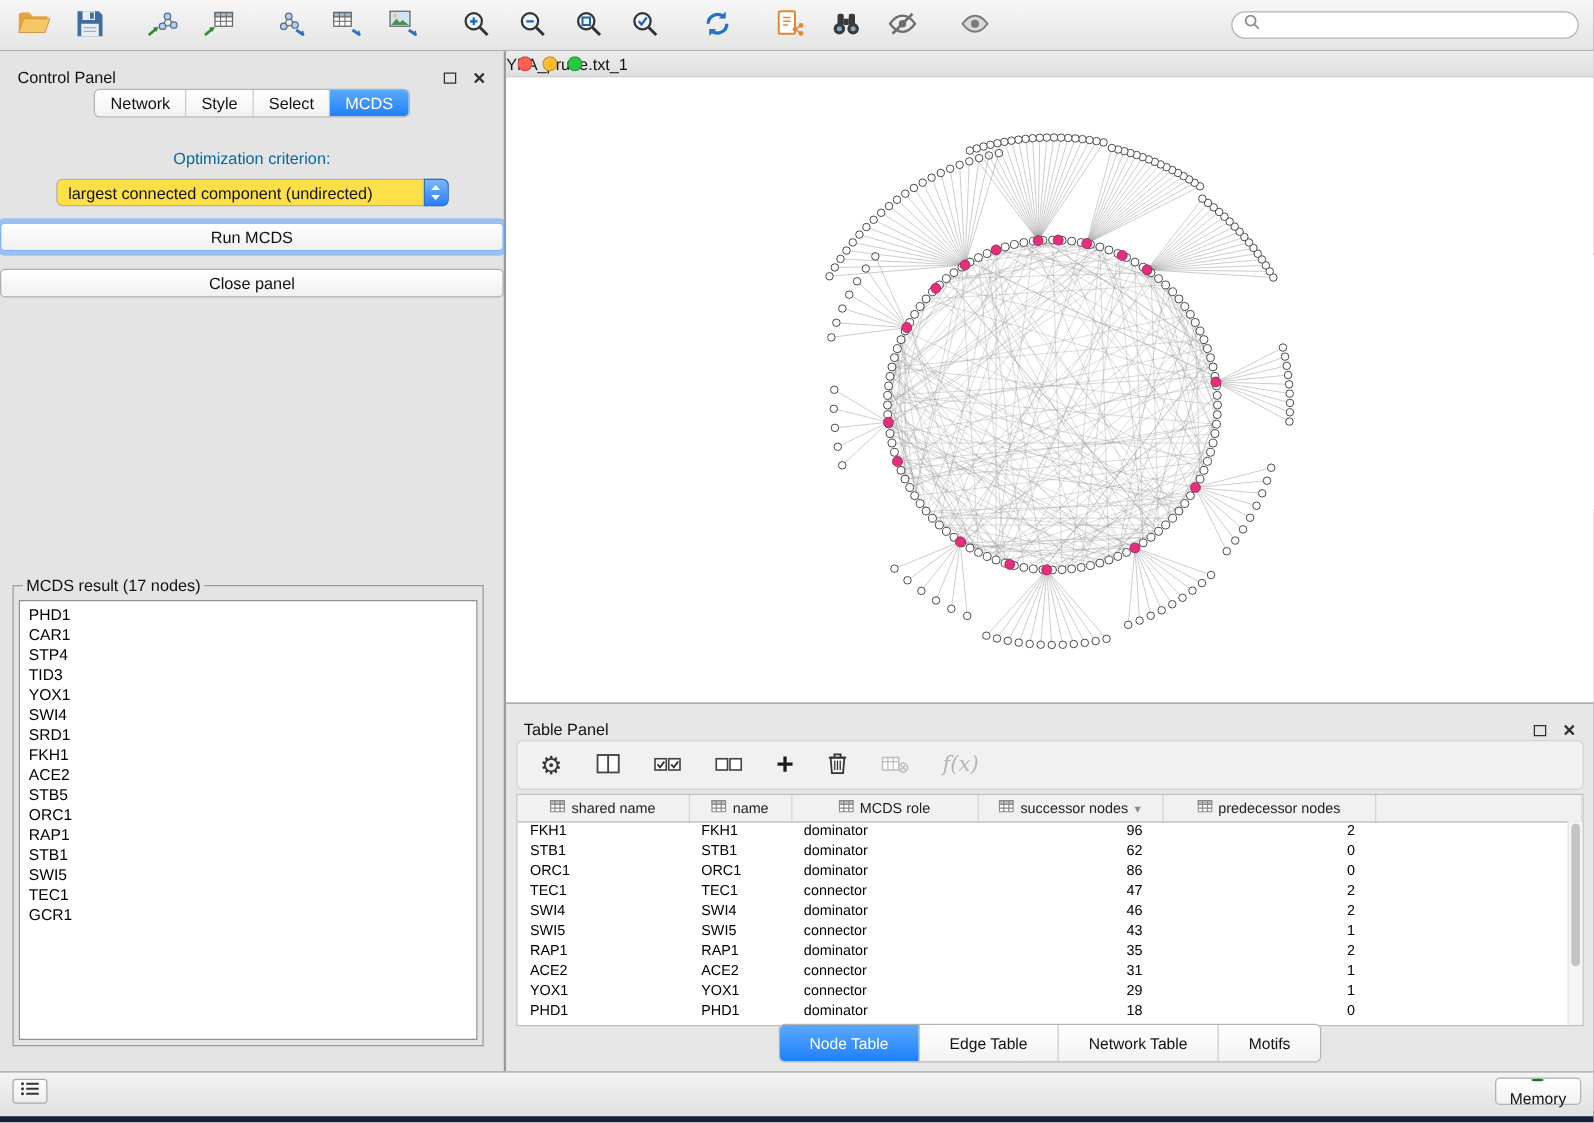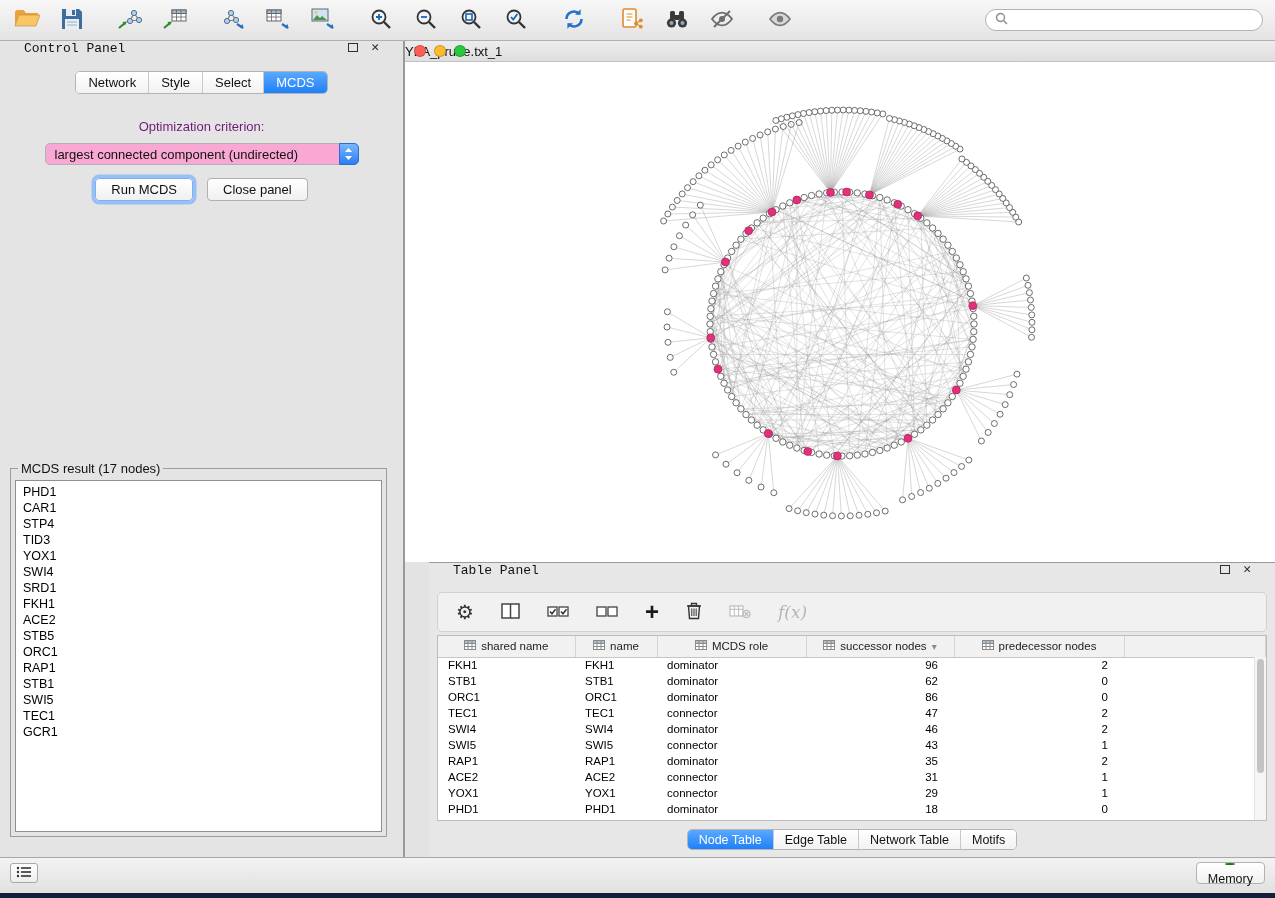--- a/index.html
+++ b/index.html
@@ -15,40 +15,40 @@
   .tb-btn { width:30px; height:28px; border:none; background:transparent; display:flex;
     align-items:center; justify-content:center; padding:0; cursor:default; }
   .tb-search { margin-left:auto; width:278px; height:22px; background:#fff;
     border:1px solid #b3b3b3; border-radius:12px; display:flex; align-items:center;
     padding:0 9px; gap:6px; }
   .tb-search input { border:none; outline:none; flex:1; font:12px "Liberation Sans",sans-serif; background:transparent; }
 
   
   .control-panel { position:absolute; left:0; top:41px; width:404px; bottom:36px;
     background:#e4e4e4; border-right:1px solid #9a9a9a; }
-  .panel-header { height:28px; display:flex; align-items:flex-start; padding:0 24px; font-size:13px; color:#111;font-family:Liberation Mono, monospace; }
+  .panel-header { height:28px; display:flex; align-items:flex-end; padding:0 14px; font-size:13px; color:#111; }
   .win-btns { margin-left:auto; display:flex; align-items:center; gap:13px; }
   .float-ic { width:10px; height:9px; border:1.5px solid #2e2e2e; display:inline-block; }
   .close-ic { font-size:13px; font-weight:bold; color:#2e2e2e; line-height:1; }
 
   .cp-tabs { display:flex; justify-content:center; margin-top:2px; }
   .seg-group { display:inline-flex; border:1px solid #b4b4b4; border-radius:5px; overflow:hidden; background:#fff; }
   .seg { border:none; border-left:1px solid #c9c9c9; background:linear-gradient(#ffffff,#f2f2f2);
     font:13px "Liberation Sans",sans-serif; padding:2px 12px; height:21px; color:#111; cursor:default; }
   .seg:first-child { border-left:none; }
   .seg.active { background:linear-gradient(#5aa9fd,#1f80f8); color:#fff; }
 
-  .cp-opt-label { text-align:center; margin-top:25px; font-size:13px; color:#701a75; }
+  .cp-opt-label { text-align:center; margin-top:25px; font-size:13px; color:#0369a1; }
   .mac-select { position:relative; display:flex; align-items:center; width:314px; height:22px;
-    margin:9px auto 0; background:#f9a8d4; border:1px solid #b1b1b1; border-radius:5px;
+    margin:9px auto 0; background:#fde047; border:1px solid #b1b1b1; border-radius:5px;
     font-size:13px; padding:0 26px 0 9px; color:#111; }
   .mac-select .cap { position:absolute; right:-1px; top:-1px; bottom:-1px; width:20px;
     border-radius:0 5px 5px 0; background:linear-gradient(#7cb7fb,#2a7ef5);
     border:1px solid #2a6fd0; display:flex; align-items:center; justify-content:center; }
-  .cp-buttons { display:flex; justify-content:center; gap:14px; margin-top:13px; }
+  .cp-buttons { display:flex; gap:14px; margin-top:13px;flex-direction:column; }
   .mac-btn { height:23px; padding:0 15px; font:13px "Liberation Sans",sans-serif; color:#111;
     border:1px solid #b0b0b0; border-radius:4px; background:linear-gradient(#ffffff,#f0f0f0); cursor:default; }
   .focus-ring { box-shadow:0 0 0 3.5px rgba(93,160,255,.55); border-color:#7fb0f7; }
 
   .cp-fieldset { position:absolute; left:10px; right:16px; top:420px; bottom:20px;
     border:1px solid #9c9c9c; padding:4px; background:transparent; }
   .cp-fieldset legend { font-size:13px; color:#111; padding:0 3px; margin-left:3px; }
   .list-box { width:100%; height:100%; background:#fff; border:1px solid #8f8f8f;
     overflow:hidden; padding:3px 0 0 7px; }
   .list-box li { list-style:none; font-size:12.5px; line-height:16px; color:#000; }
@@ -59,21 +59,21 @@
   .network-panel { position:absolute; left:405px; top:41px; right:0; height:521px; background:#fff; }
   .net-titlebar { position:relative; height:21px; background:linear-gradient(#ededed,#dedede);
     border-bottom:1px solid #c2c2c2; }
   .traffic { position:absolute; left:9px; top:4px; display:flex; gap:8px; }
   .tl { width:12px; height:12px; border-radius:50%; border:0.5px solid rgba(0,0,0,.2); }
   .net-title { text-align:left; font-size:13px; line-height:21px; color:#111; }
   .net-canvas { position:absolute; left:0; top:21px; right:0; bottom:0; background:#fff; overflow:hidden; }
 
   
   .table-panel { position:absolute; left:405px; top:562px; right:0; bottom:36px;
-    background:#e7e7e7; border-top:1px solid #9a9a9a;margin-left:24px; }
+    background:#e7e7e7; border-top:1px solid #9a9a9a; }
   .tp-toolbar { margin:1px 8px 0 8px; height:40px; background:#f1f1f1; border:1px solid #d2d2d2;
     border-radius:5px; display:flex; align-items:center; gap:27px; padding:0 18px; }
   .tp-ic { border:none; background:transparent; padding:0; display:flex; align-items:center;
     justify-content:center; cursor:default; }
   .gear-ch { font-size:20px; color:#333; font-family:"DejaVu Sans",sans-serif; line-height:1; }
   .plus-ch { font-size:24px; font-weight:bold; color:#1a1a1a; line-height:1; }
   .fx { font-family:"DejaVu Serif",serif; font-style:italic; font-size:17px; color:#b5b5b5; }
 
   .tp-table-wrap { position:absolute; left:8px; right:8px; top:72px; bottom:36px;
     background:#fff; border:1px solid #bdbdbd; overflow:hidden; }
@@ -81,21 +81,21 @@
   th { height:21px; background:#f1f1f1; border-right:1px solid #d4d4d4; border-bottom:1px solid #c6c6c6;
     font-weight:normal; font-size:11.5px; color:#222; }
   .th-inner { display:flex; align-items:flex-end; justify-content:center; gap:5px; }
   .chev { color:#8a8a8a; font-size:10px; }
   td { height:16px; font-size:11.5px; color:#000; padding:0 10px; white-space:nowrap; overflow:hidden; }
   td.num { text-align:right; padding-right:16px; }
   .vscroll { position:absolute; right:0; top:21px; bottom:0; width:12px; background:#f5f5f5; border-left:1px solid #e2e2e2; }
   .vthumb { position:absolute; left:2px; right:2px; top:2px; height:70%; background:#c3c3c3; border-radius:5px; }
 
   .tp-tabs { position:absolute; left:0; right:0; bottom:7px; display:flex; justify-content:center; }
-  .tp-tabs .seg { font-size:12.5px; padding:2px 11px; height:19px; }
+  .tp-tabs .seg { font-size:12.5px; padding:2px 24px; height:29px; }
 
   
   .status-bar { position:absolute; left:0; right:0; bottom:5px; height:31px;
     background:linear-gradient(#f3f3f3,#e3e3e3); border-top:1px solid #a8a8a8;
     display:flex; align-items:center; padding:0 10px; }
   .sb-btn { width:28px; height:20px; border:1px solid #a9a9a9; border-radius:3px;
     background:linear-gradient(#fff,#ededed); display:flex; align-items:center; justify-content:center; }
   .memory-btn { margin-left:auto; height:22px; border:1px solid #b2b2b2; border-radius:4px;
     background:linear-gradient(#fff,#f1f1f1); display:flex; align-items:center; gap:7px;
     padding:0 11px; font-size:12.5px; color:#111;flex-direction:column; }

